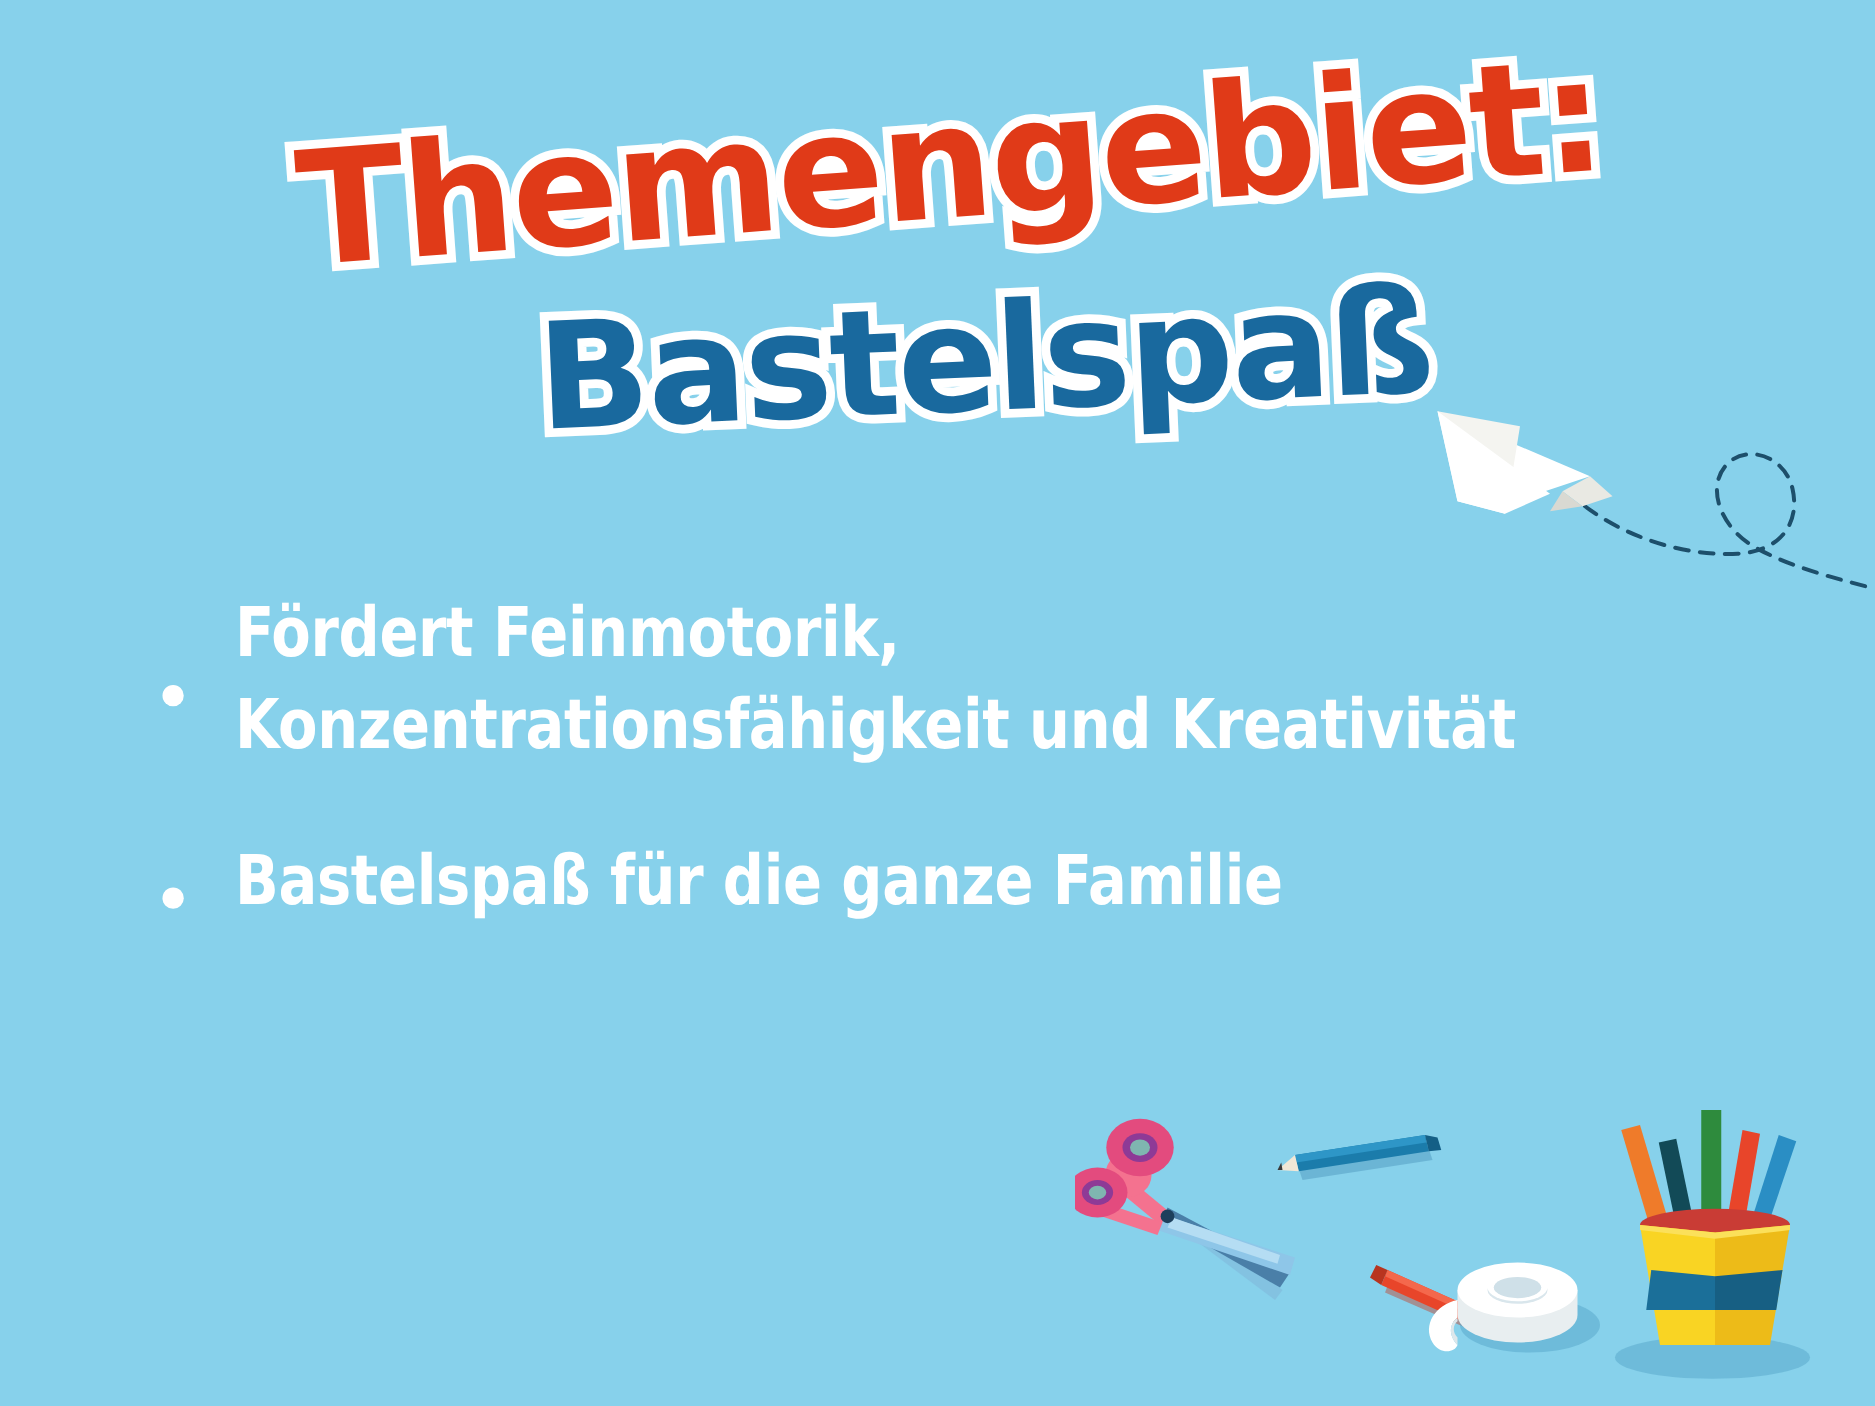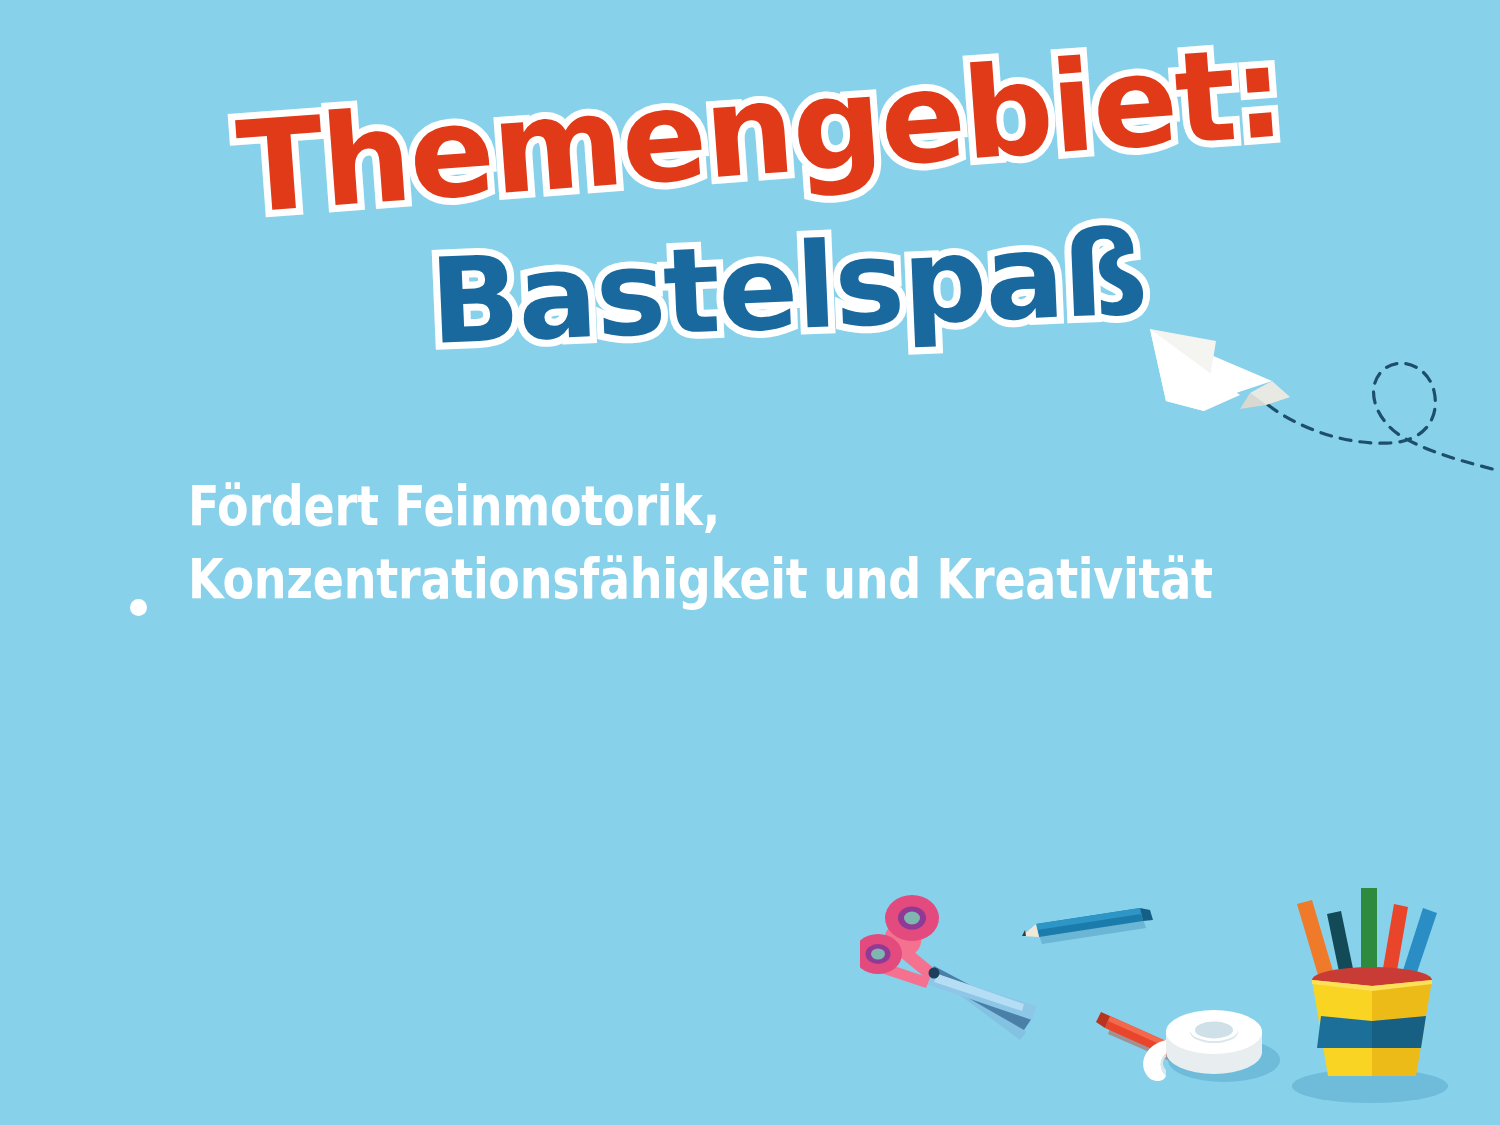--- a/index.html
+++ b/index.html
@@ -62,21 +62,21 @@
 
   
   .bullets {
     position: absolute;
     left: 130px;
     top: 470px;
     width: 1300px;
   }
   .bullet-row {
     display: flex;
-    align-items: flex-end;
+    align-items: center;
     margin-bottom: 52px;
   }
   .bullet-dot {
     width: 17px;
     height: 17px;
     border-radius: 50%;
     background: #ffffff;
     flex: 0 0 auto;
     margin-top: 27px;
     margin-right: 41px;
@@ -109,20 +109,24 @@
   <div class="title-block">
     <div class="title-line title-line-1">Themengebiet:</div>
     <div class="title-line title-line-2">Bastelspaß</div>
   </div>
 
   <div class="bullets">
     <div class="bullet-row">
       <div class="bullet-dot"></div>
       <div class="bullet-text">Fördert Feinmotorik, Konzentrationsfähigkeit und Kreativität</div>
     </div>
+    <div class="bullet-row">
+      <div class="bullet-dot"></div>
+      <div class="bullet-text">Bastelspaß für die ganze Familie</div>
+    </div>
   </div>
 
   <svg id="plane-art" class="deco" width="360" height="200" viewBox="0 0 360 200">
 
     <path d="M 128 100
              C 160 124, 205 140, 250 138
              C 286 136, 300 112, 294 86
              C 288 60, 258 50, 242 66
              C 224 84, 236 118, 266 134
              C 296 150, 330 158, 360 166" fill="none" stroke="#1d4f6b" stroke-width="3.2" stroke-dasharray="11 9" stroke-linecap="round"></path>

